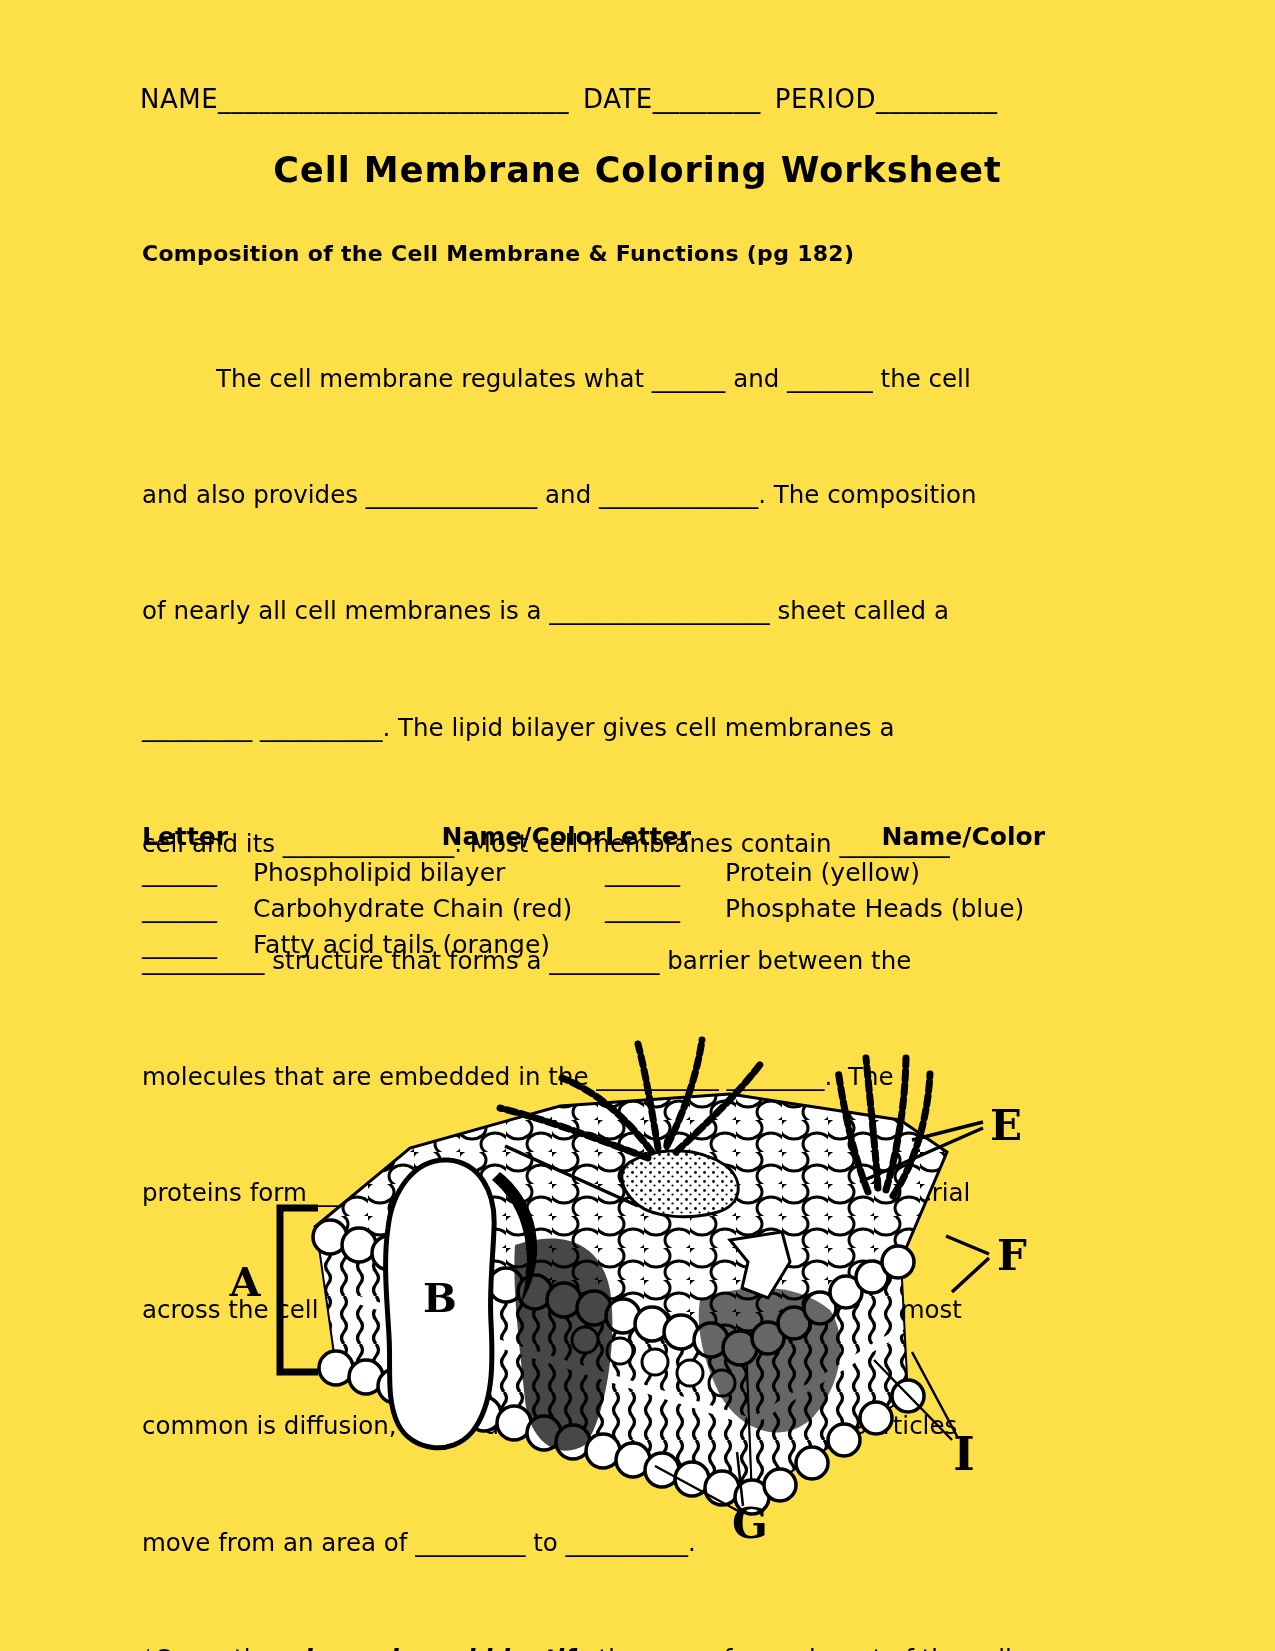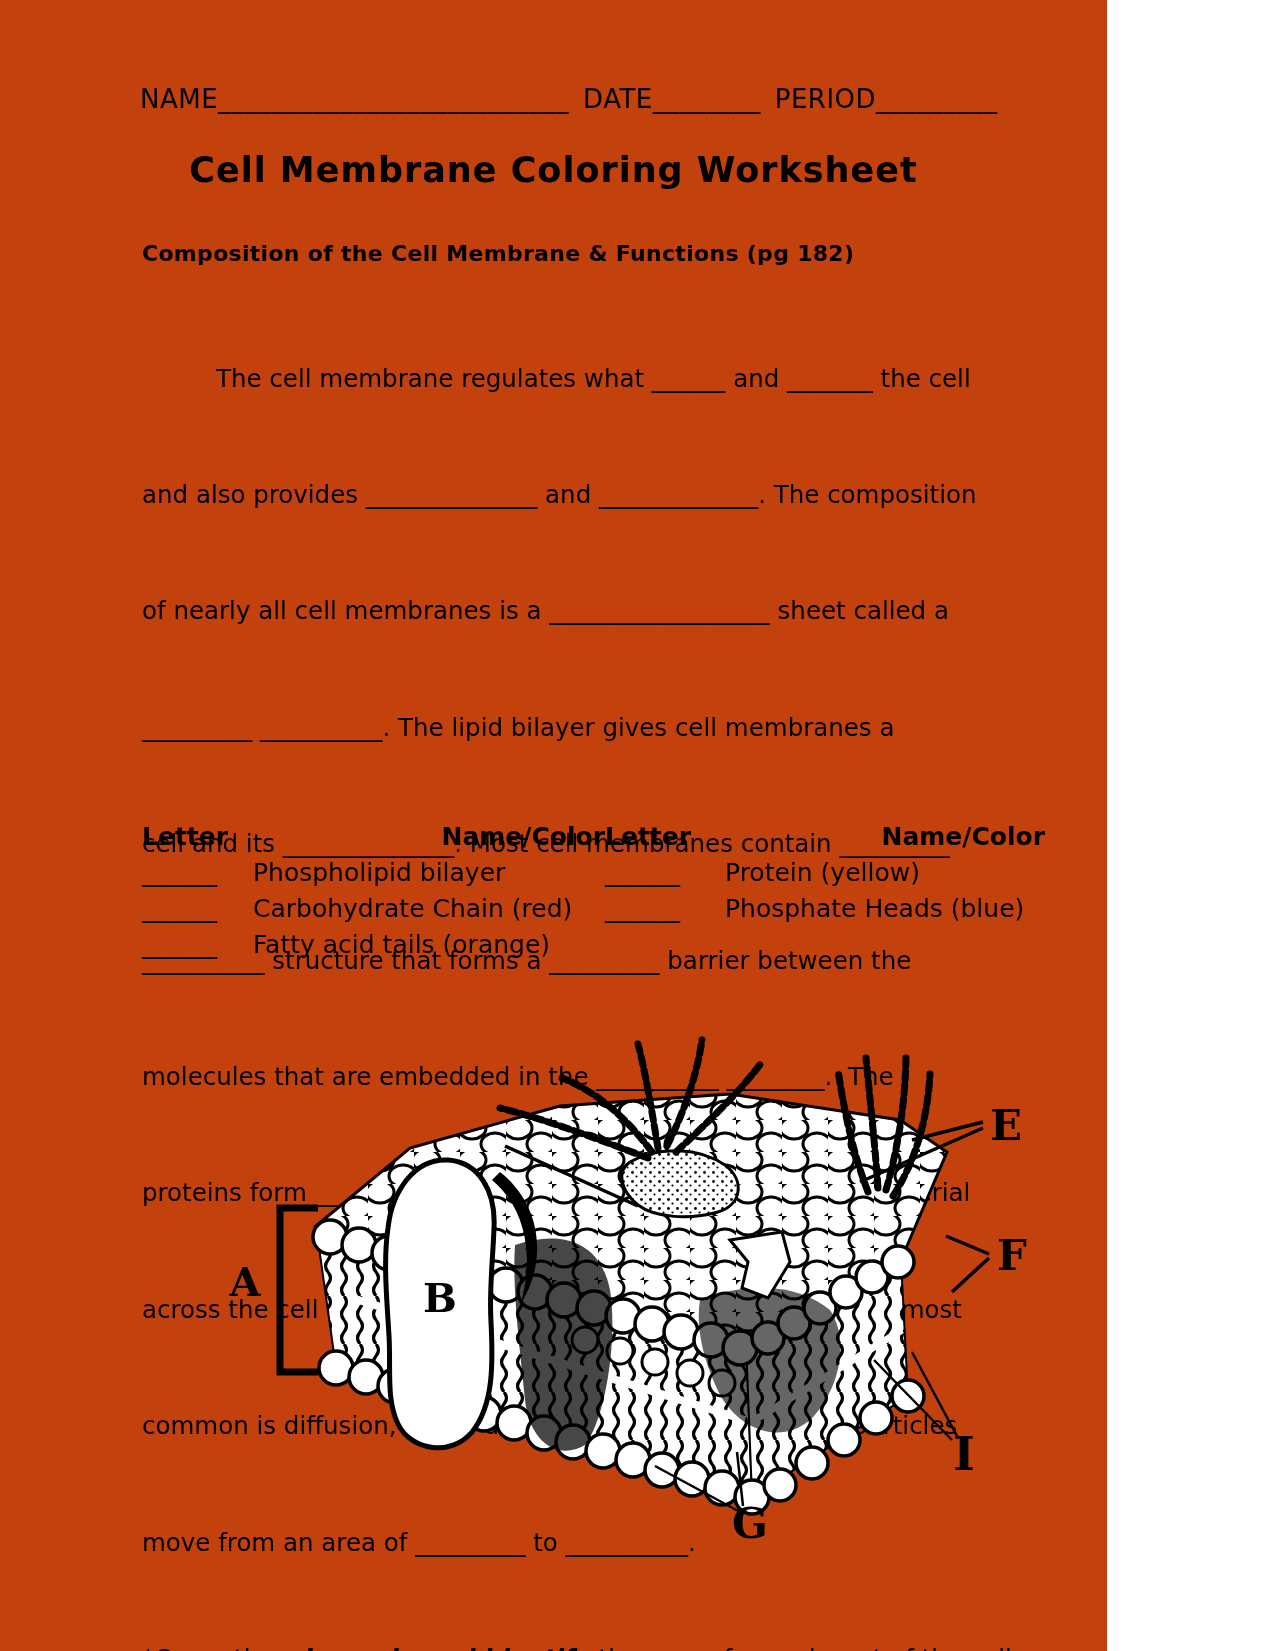--- a/index.html
+++ b/index.html
@@ -1,17 +1,17 @@
 <!DOCTYPE html>
 <html><head>
 <meta charset="utf-8">
 <style>
   html,body { margin:0; padding:0; background:#ffffff; }
   body { width:1275px; height:1651px; font-family:"DejaVu Sans", sans-serif; color:#000; }
-  .page { position:relative; width:1107px; height:1651px; overflow:hidden; background:#c2410c; }
+  .page { position:relative; width:1275px; height:1651px; overflow:hidden; background:#fde047; }
 
   .hdr { position:absolute; top:84px; left:140px; font-size:26px; white-space:pre; letter-spacing:.5px; }
   .hdr .gap { margin-left:14px; }
 
   .title { position:absolute; top:150px; left:0; width:100%; text-align:center;
            font-size:35px; font-weight:bold; letter-spacing:1px; }
 
   .heading { position:absolute; top:241px; left:142px; font-size:22px;
              font-weight:bold; letter-spacing:.3px; }
 

